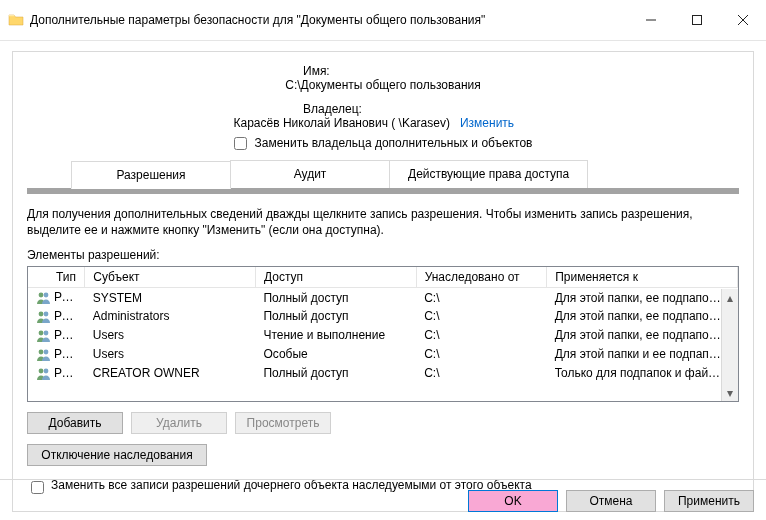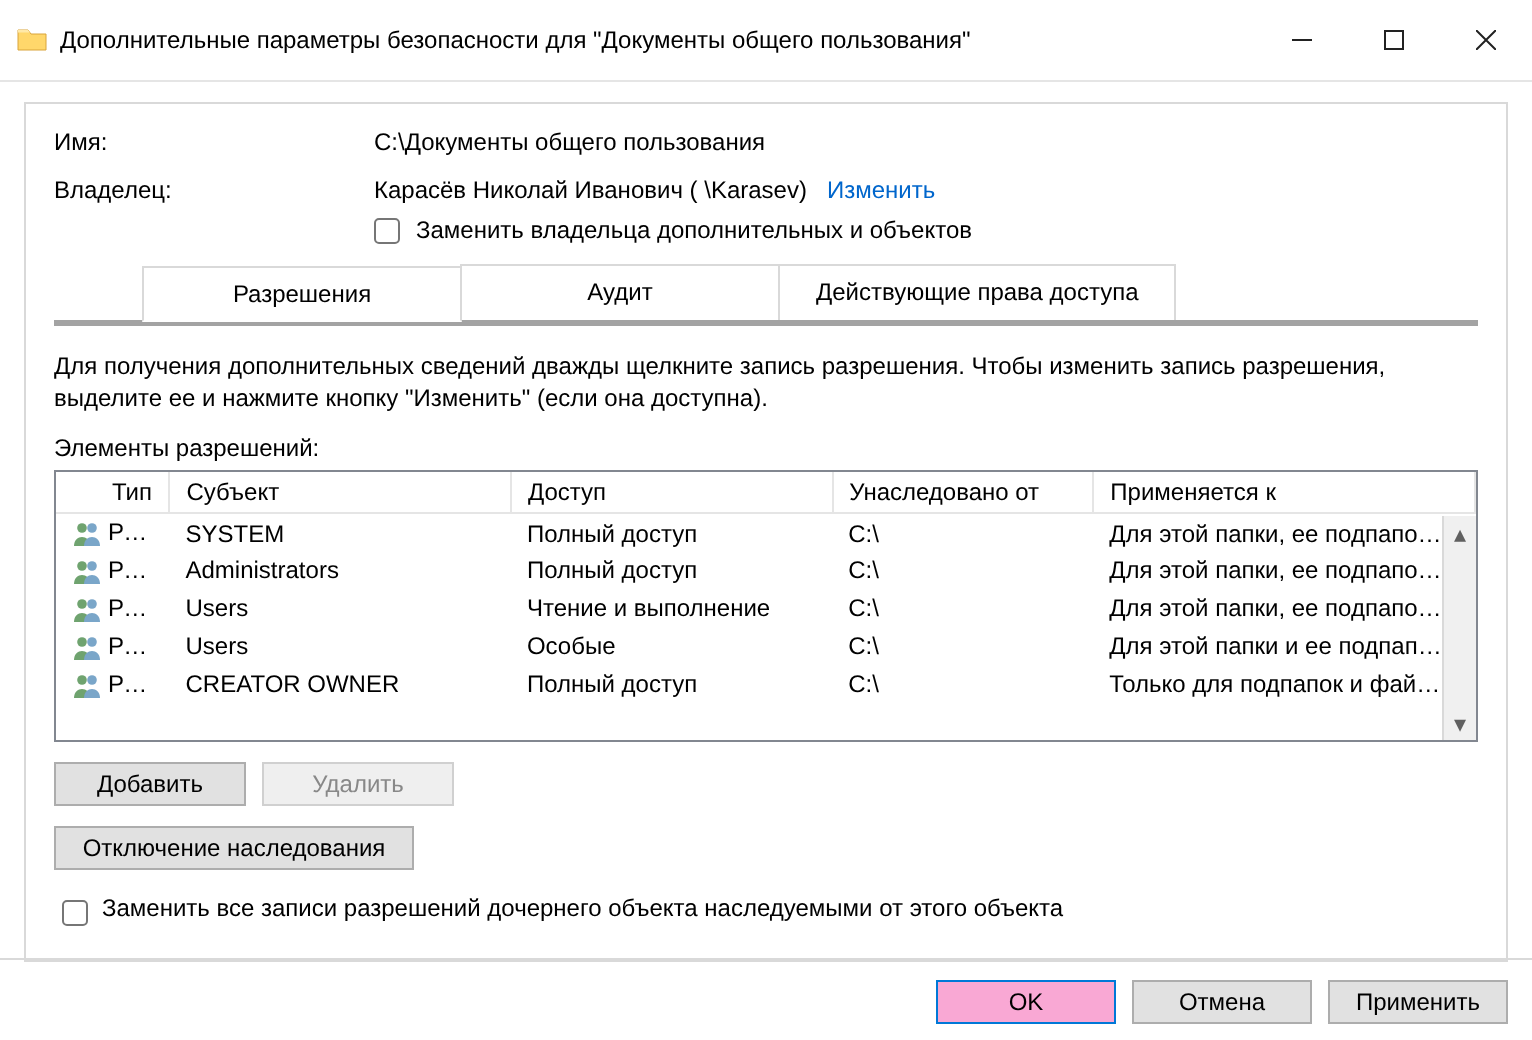--- a/index.html
+++ b/index.html
@@ -38,34 +38,35 @@
     padding: 10px 12px 0 12px;
   }
   .inner-frame {
     border: 1px solid #d9d9d9;
     padding: 12px 14px 14px 14px;
     position: relative;
     background: #fff;
   }
   .info-row {
     display: flex;
-    align-items: flex-start;
+    align-items: center;
     margin-bottom: 10px;
     font-size: 12px;
+    flex-direction: column;
   }
   .info-row .label { width: 160px; }
   .info-row .value { flex: 1; }
   .owner-block .owner-line { display: flex; align-items: center; gap: 10px; }
   .link { color: #0066cc; cursor: pointer; }
   .chk-row { display: flex; align-items: center; gap: 4px; margin-top: 6px; }
   .chk-row input[type="checkbox"] { margin: 0 4px 0 0; width: 13px; height: 13px; }
   .tabs {
     display: flex;
     margin-top: 6px;
-    border-bottom: 3px solid #a3a3a3;
+    border-bottom: 6px solid #a3a3a3;
     padding-left: 44px;
   }
   .tab {
     padding: 6px 18px;
     border: 1px solid #d9d9d9;
     border-bottom: none;
     margin-right: -1px;
     background: #fff;
     position: relative;
     text-align: center;
@@ -328,20 +329,21 @@
       </table>
       <div class="scroll-track">
         <div class="scroll-arrow up">▴</div>
         <div class="scroll-arrow down">▾</div>
       </div>
     </div>
 
     <div class="buttons-row">
       <button class="btn">Добавить</button>
       <button class="btn disabled" disabled="">Удалить</button>
+      <button class="btn disabled" disabled="">Просмотреть</button>
     </div>
 
     <div class="inherit-row">
       <button class="btn" style="min-width:180px">Отключение наследования</button>
     </div>
 
     <div class="bottom-chk">
       <input type="checkbox" style="">
       <span>Заменить все записи разрешений дочернего объекта наследуемыми от этого объекта</span>
     </div>

